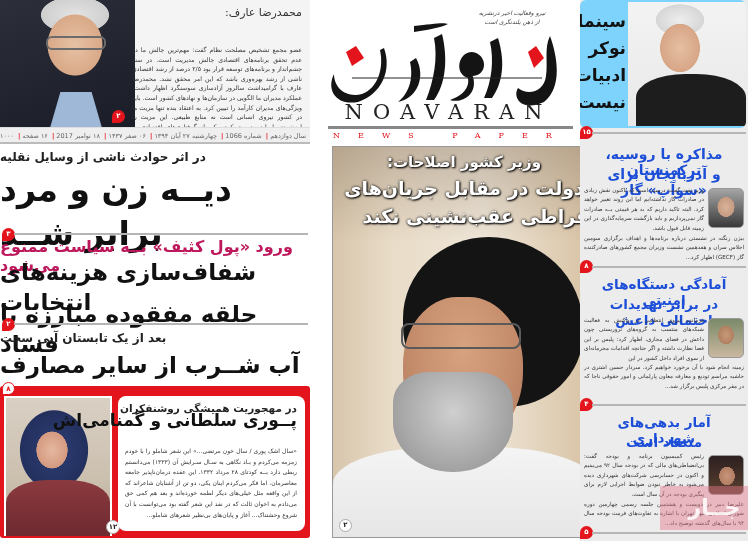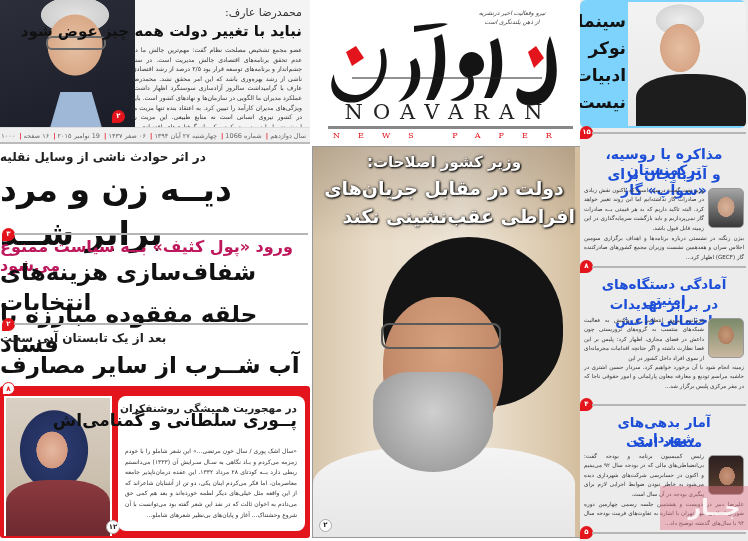--- a/index.html
+++ b/index.html
@@ -62,21 +62,21 @@
                 radial-gradient(ellipse 48px 56px at 48px 52px, #2d3d74 0%, #23305e 70%, transparent 72%),
                 linear-gradient(180deg, #d9d0c4 0%, #cbbfae 60%, #b9a99a 100%);
     border: 2px solid #fff; }
   #red-photo .body { position:absolute; left:0; top:82px; width:104px; height:56px; background: linear-gradient(180deg,#8b3a3f 0%, #6d2a30 100%); border-radius: 40% 40% 0 0; }
   #red-text-panel { left: 118px; top: 10px; width: 187px; height: 135px; background: #ffffff; border-radius: 8px; }
   #red-kicker { right: 8px; top: 6px; font-size: 10.5px; font-weight: bold; color: #222; }
   #red-title { right: 8px; top: 14px; font-size: 17px; font-weight: bold; color: #111; white-space: nowrap; }
   #red-body { right: 8px; top: 50px; width: 172px; font-size: 6px; line-height: 10.6px; color: #333; text-align: justify; }
 
   
-  #center-photo { left: 312px; top: 146px; width: 302px; height: 392px; border: 1px solid #999;
+  #center-photo { left: 332px; top: 146px; width: 302px; height: 392px; border: 1px solid #999;
     background: linear-gradient(90deg, #d7c6ac 0%, #e9dcc8 20%, #efe6d8 50%, #dcc9ad 80%, #c8b08e 100%); overflow: hidden; }
   #cp-turban { position:absolute; left: 70px; top: 90px; width: 180px; height: 170px; border-radius: 50% 55% 45% 50%; background: #141414; }
   #cp-face { position:absolute; left: 70px; top: 150px; width: 120px; height: 150px; border-radius: 45% 45% 50% 50%; background: radial-gradient(ellipse at 50% 35%, #d7a27f 0%, #c48c6b 60%, #b07a5c 100%); }
   #cp-glasses { position:absolute; left: 68px; top: 176px; width: 120px; height: 26px; border:2px solid #5a5a5a; border-radius: 8px; }
   #cp-beard { position:absolute; left: 60px; top: 225px; width: 120px; height: 100px; border-radius: 30% 30% 50% 50%; background: radial-gradient(ellipse at 50% 40%, #cfcfcf 0%, #a8a8a8 60%, #8e8e8e 100%); }
   #cp-robe { position:absolute; left: 0; top: 300px; width: 262px; height: 92px; background: linear-gradient(180deg,#f4f4f4,#e6e6e6); border-radius: 40% 40% 0 0; }
   #cp-overlay { position:absolute; left:0; top:0; width:262px; height:95px; background: linear-gradient(180deg, rgba(120,100,80,0.35), rgba(120,100,80,0)); }
   #cp-kicker { left: 0; top: 6px; width: 262px; text-align: center; font-size: 15px; font-weight: bold; color: #fff; text-shadow: 0 0 3px #000, 1px 1px 2px #000; }
   #cp-title1 { left: 0; top: 30px; width: 262px; text-align: center; font-size: 19px; font-weight: bold; color: #fff; text-shadow: 0 0 3px #000, 1px 1px 2px #000; }
   #cp-title2 { left: 0; top: 58px; width: 262px; text-align: right; font-size: 19px; font-weight: bold; color: #fff; text-shadow: 0 0 3px #000, 1px 1px 2px #000; }
@@ -119,30 +119,29 @@
 </head>
 <body>
 
 <div id="aref-box" class="abs">
   <div id="aref-photo" class="abs">
     <div class="shirt"></div>
     <div class="glasses"></div>
   </div>
   <div class="badge" style="left:112px; top:110px;">۲</div>
   <div id="aref-kicker" class="abs rtl">محمدرضا عارف:</div>
-  <div id="aref-title" class="abs rtl">نباید با تغییر دولت همه چیز عوض شود</div>
   <div id="aref-body" class="abs rtl">عضو مجمع تشخیص مصلحت نظام گفت: مهم‌ترین چالش ما در عدم تحقق برنامه‌های اقتصادی چالش مدیریت است. در سند چشم‌انداز و برنامه‌های توسعه قرار بود ۲/۵ درصد از رشد اقتصادی ناشی از رشد بهره‌وری باشد که این امر محقق نشد. محمدرضا عارف با گرامیداشت سالروز آزادسازی سوسنگرد اظهار داشت: عملکرد مدیران ما الگویی در سازمان‌ها و نهادهای کشور است. باید ویژگی‌های مدیران کارآمد را تبیین کرد. به اعتقاد بنده تنها مزیت ما در کشور نیروی انسانی است نه منابع طبیعی. این مزیت را ارزشمند را باید مدیریت کرد. یکی از گرفتاری‌های اقتصادی ما بی‌ثباتی در مدیریت است...</div>
 </div>
 
 <div id="dateline" class="abs">
   <span>سال دوازدهم</span><span class="pipe">|</span>
   <span>شماره 1066</span><span class="pipe">|</span>
   <span>چهارشنبه ۲۷ آبان ۱۳۹۴</span><span class="pipe">|</span>
   <span>۰۶ صفر ۱۴۳۷</span><span class="pipe">|</span>
-  <span>19 نوامبر ۲۰۱۵</span><span class="pipe">|</span>
+  <span>۱۸ نوامبر 2017</span><span class="pipe">|</span>
   <span>۱۶ صفحه</span><span class="pipe">|</span>
   <span>۱۰۰۰ تومان</span>
 </div>
 
 <div id="masthead" class="abs">
   <div id="mast-tagline" class="abs">نیرو وفعالیت اخیر درنشریه از ذهن بلندنگری است</div>
   <svg id="mast-logo" class="abs" viewBox="0 0 245 92">
 
     <path d="M228 18 C 236 40, 240 70, 222 84 C 200 94, 190 80, 196 70 C 206 78, 222 74, 224 58 C 226 44, 222 30, 228 18 Z" fill="#141414"></path>
     <path d="M176 20 C 184 46, 180 66, 170 80 L 162 80 C 170 62, 172 42, 168 24 Z" fill="#141414"></path>

